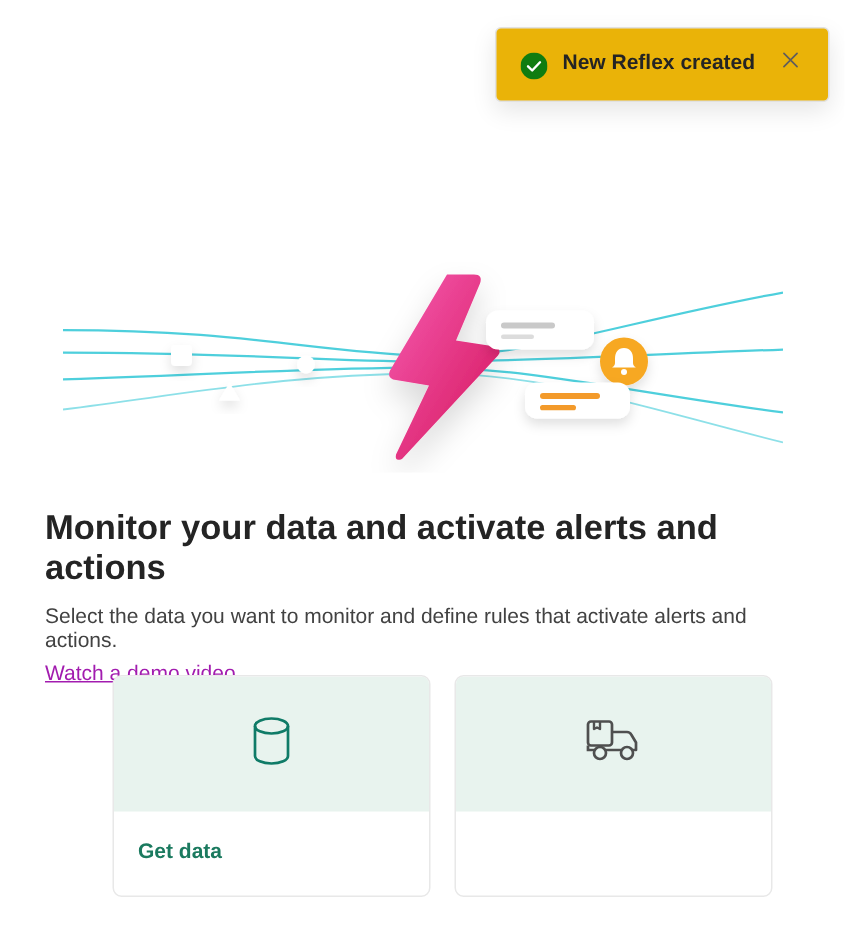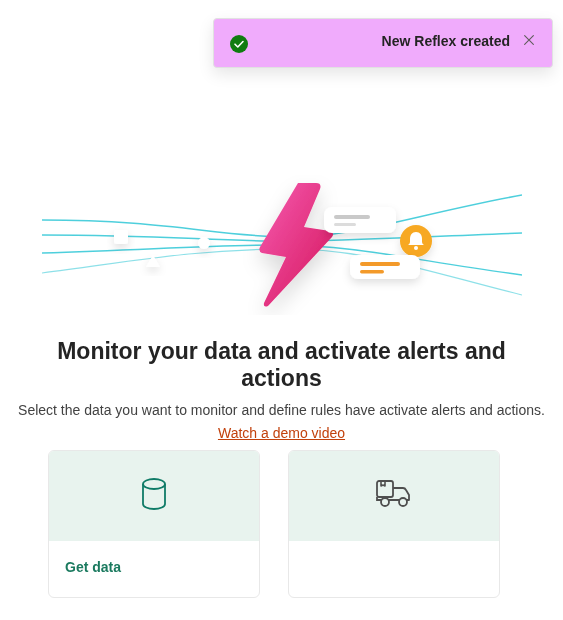--- a/index.html
+++ b/index.html
@@ -10,30 +10,29 @@
       height: 620px;
       position: relative;
       overflow: hidden;
     }
 
     
     .toast {
       position: absolute;
       top: 18px;
       right: 10px;
-      width: 340px;
-      background: #f0abfc;
+      width: 223px;
+      background: #eab308;
       border: 1px solid #e1e1e1;
       border-radius: 4px;
       box-shadow: 0 6px 16px rgba(0,0,0,0.1);
       padding: 14px 16px;
       display: flex;
       gap: 10px;
       z-index: 100;
-      text-align: right;
     }
     .toast-icon {
       flex-shrink: 0;
       width: 18px;
       height: 18px;
       margin-top: 2px;
     }
     .toast-body {
       flex: 1;
     }
@@ -68,50 +67,49 @@
       align-items: center;
     }
     .hero svg { display: block; }
 
     
     .content {
       position: absolute;
       top: 338px;
       left: 0;
       right: 0;
-      text-align: center;
-      padding: 0 17px;
+      padding: 0 30px;
     }
     .content h1 {
       font-size: 23px;
       font-weight: 600;
       color: #242424;
       margin-bottom: 10px;
     }
     .content p.sub {
       font-size: 14px;
       color: #424242;
       margin-bottom: 6px;
     }
     .content a.demo {
       font-size: 14px;
-      color: #c2410c;
+      color: #a21caf;
       text-decoration: underline;
       cursor: pointer;
     }
 
     
     .cards {
       position: absolute;
       top: 450px;
       left: 0;
       right: 0;
       display: flex;
-      justify-content: flex-start;
-      gap: 28px;
+      justify-content: flex-end;
+      gap: 16px;
       padding: 0 48px;
     }
     .card {
       width: 212px;
       border: 1px solid #e8e8e8;
       border-radius: 6px;
       overflow: hidden;
       cursor: pointer;
       background: #fff;
     }
@@ -213,21 +211,21 @@
     <g filter="url(#smallshadow)">
       <rect x="308" y="80" width="70" height="24" rx="8" fill="#ffffff"></rect>
       <rect x="318" y="87" width="40" height="4" rx="2" fill="#f39a2b"></rect>
       <rect x="318" y="95" width="24" height="3.5" rx="1.7" fill="#f39a2b"></rect>
     </g>
   </svg>
 </div>
 
 <div class="content">
   <h1>Monitor your data and activate alerts and actions</h1>
-  <p class="sub">Select the data you want to monitor and define rules have activate alerts and actions.</p>
+  <p class="sub">Select the data you want to monitor and define rules that activate alerts and actions.</p>
   <a class="demo">Watch a demo video</a>
 </div>
 
 <div class="cards">
 
   <div class="card">
     <div class="card-top">
       <span>
         <svg width="30" height="34" viewBox="0 0 30 34">
           <ellipse cx="15" cy="7" rx="11" ry="5" fill="none" stroke="currentColor" stroke-width="1.8"></ellipse>

